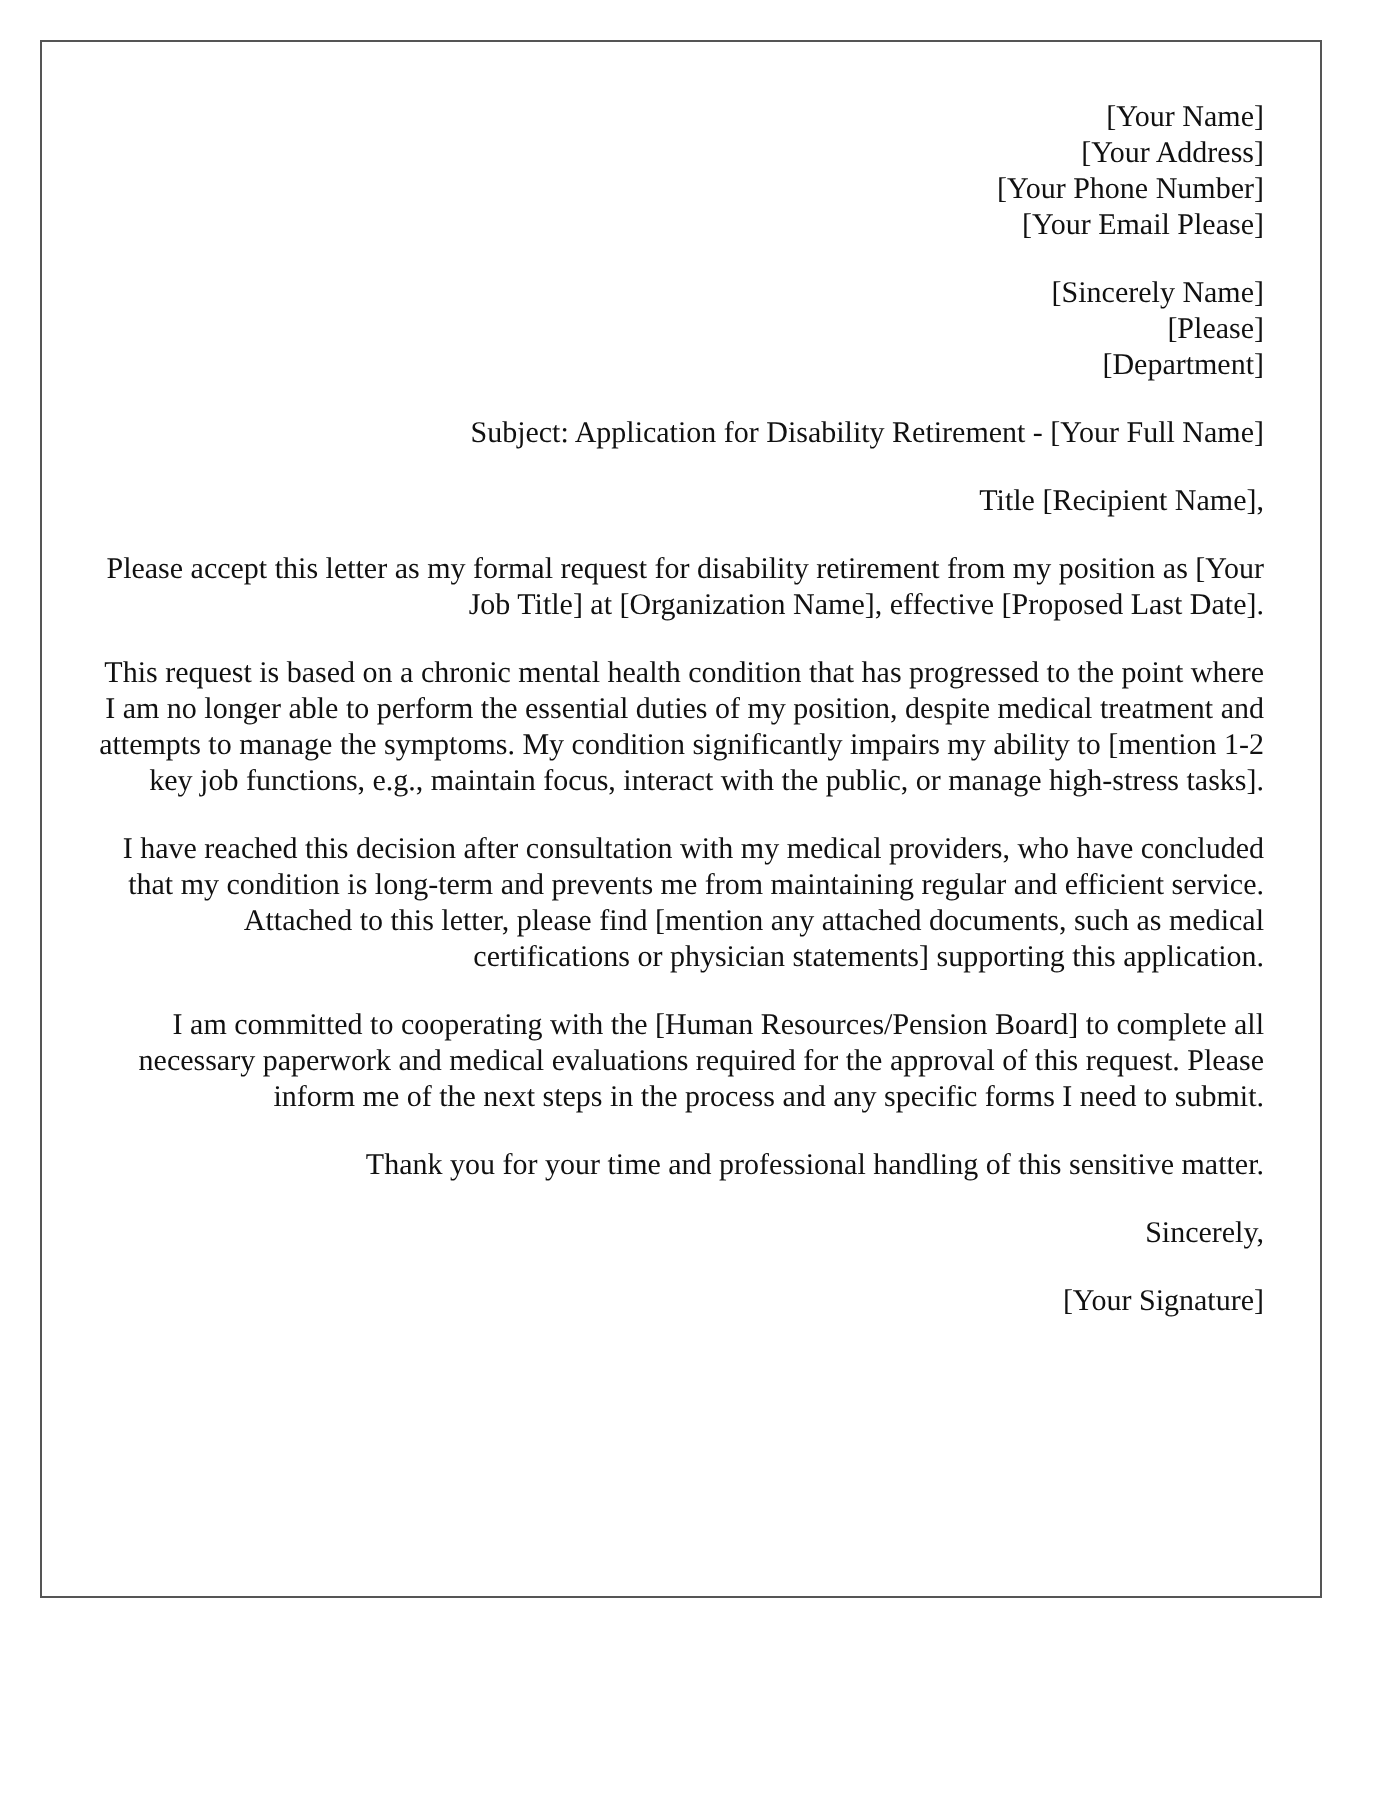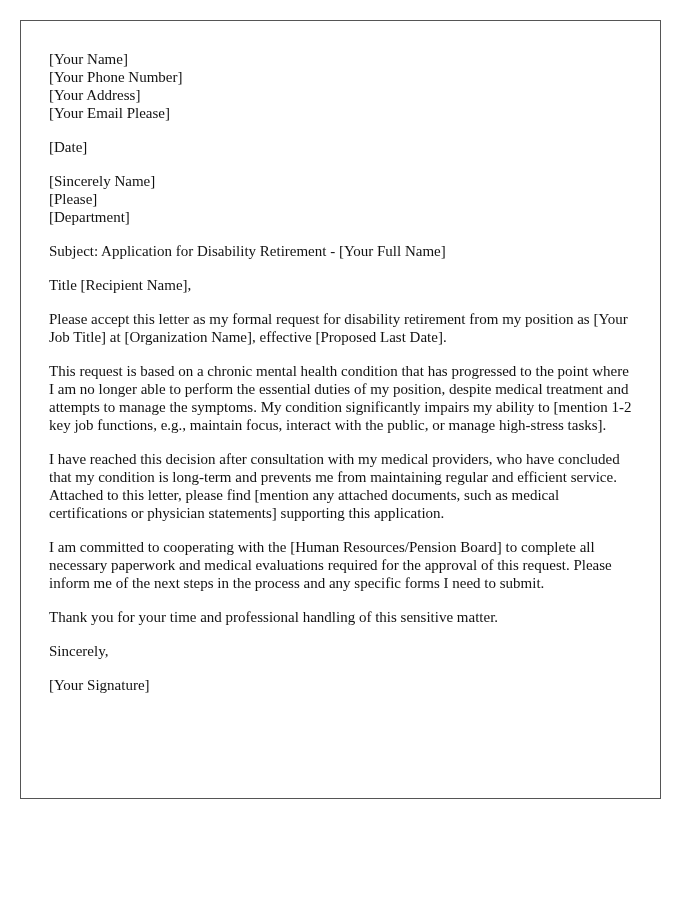--- a/index.html
+++ b/index.html
@@ -1,38 +1,38 @@
 <!DOCTYPE html>
 <html><head>
 <meta charset="utf-8">
 <style>
   html, body { margin: 0; padding: 0; background: #ffffff; }
   body { width: 700px; height: 900px; position: relative; font-family: "Liberation Serif", "DejaVu Serif", serif; color: #111; }
   .letter {
     position: absolute; left: 20px; top: 20px; width: 641px; height: 779px;
     box-sizing: border-box; border: 1px solid #555; background: #fff;
     padding: 29px 28px 0 28px;
+    text-align: right;
   }
   .block { font-size: 15px; line-height: 18px; margin: 0 0 16px 0; }
   .line { display: block; }
   .subject { font-weight: normal; }
   p.block { margin: 0 0 16px 0; }
 </style>
 </head>
 <body>
 
 <div class="letter">
   <div class="block">
     <span class="line">[Your Name]</span>
+    <span class="line">[Your Address]</span>
     <span class="line">[Your Phone Number]</span>
-    <span class="line">[Your Address]</span>
     <span class="line">[Your Email Please]</span>
   </div>
 
-  <div class="block">[Date]</div>
 
   <div class="block">
     <span class="line">[Sincerely Name]</span>
     <span class="line">[Please]</span>
     <span class="line">[Department]</span>
   </div>
 
   <div class="block subject">Subject: Application for Disability Retirement - [Your Full Name]</div>
 
   <div class="block">Title [Recipient Name],</div>

